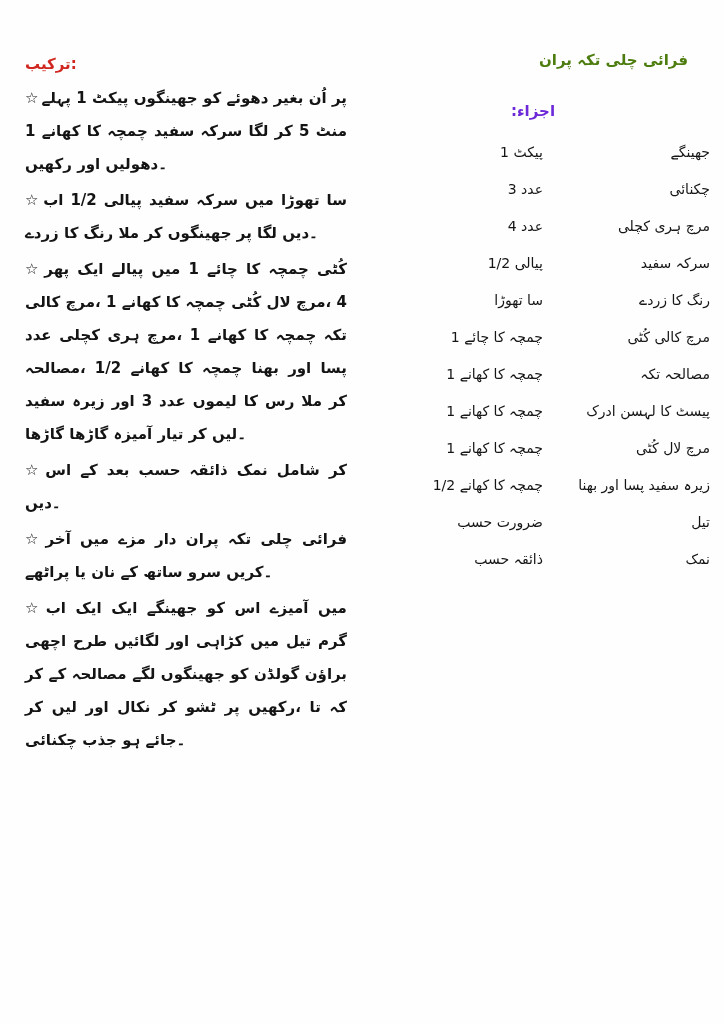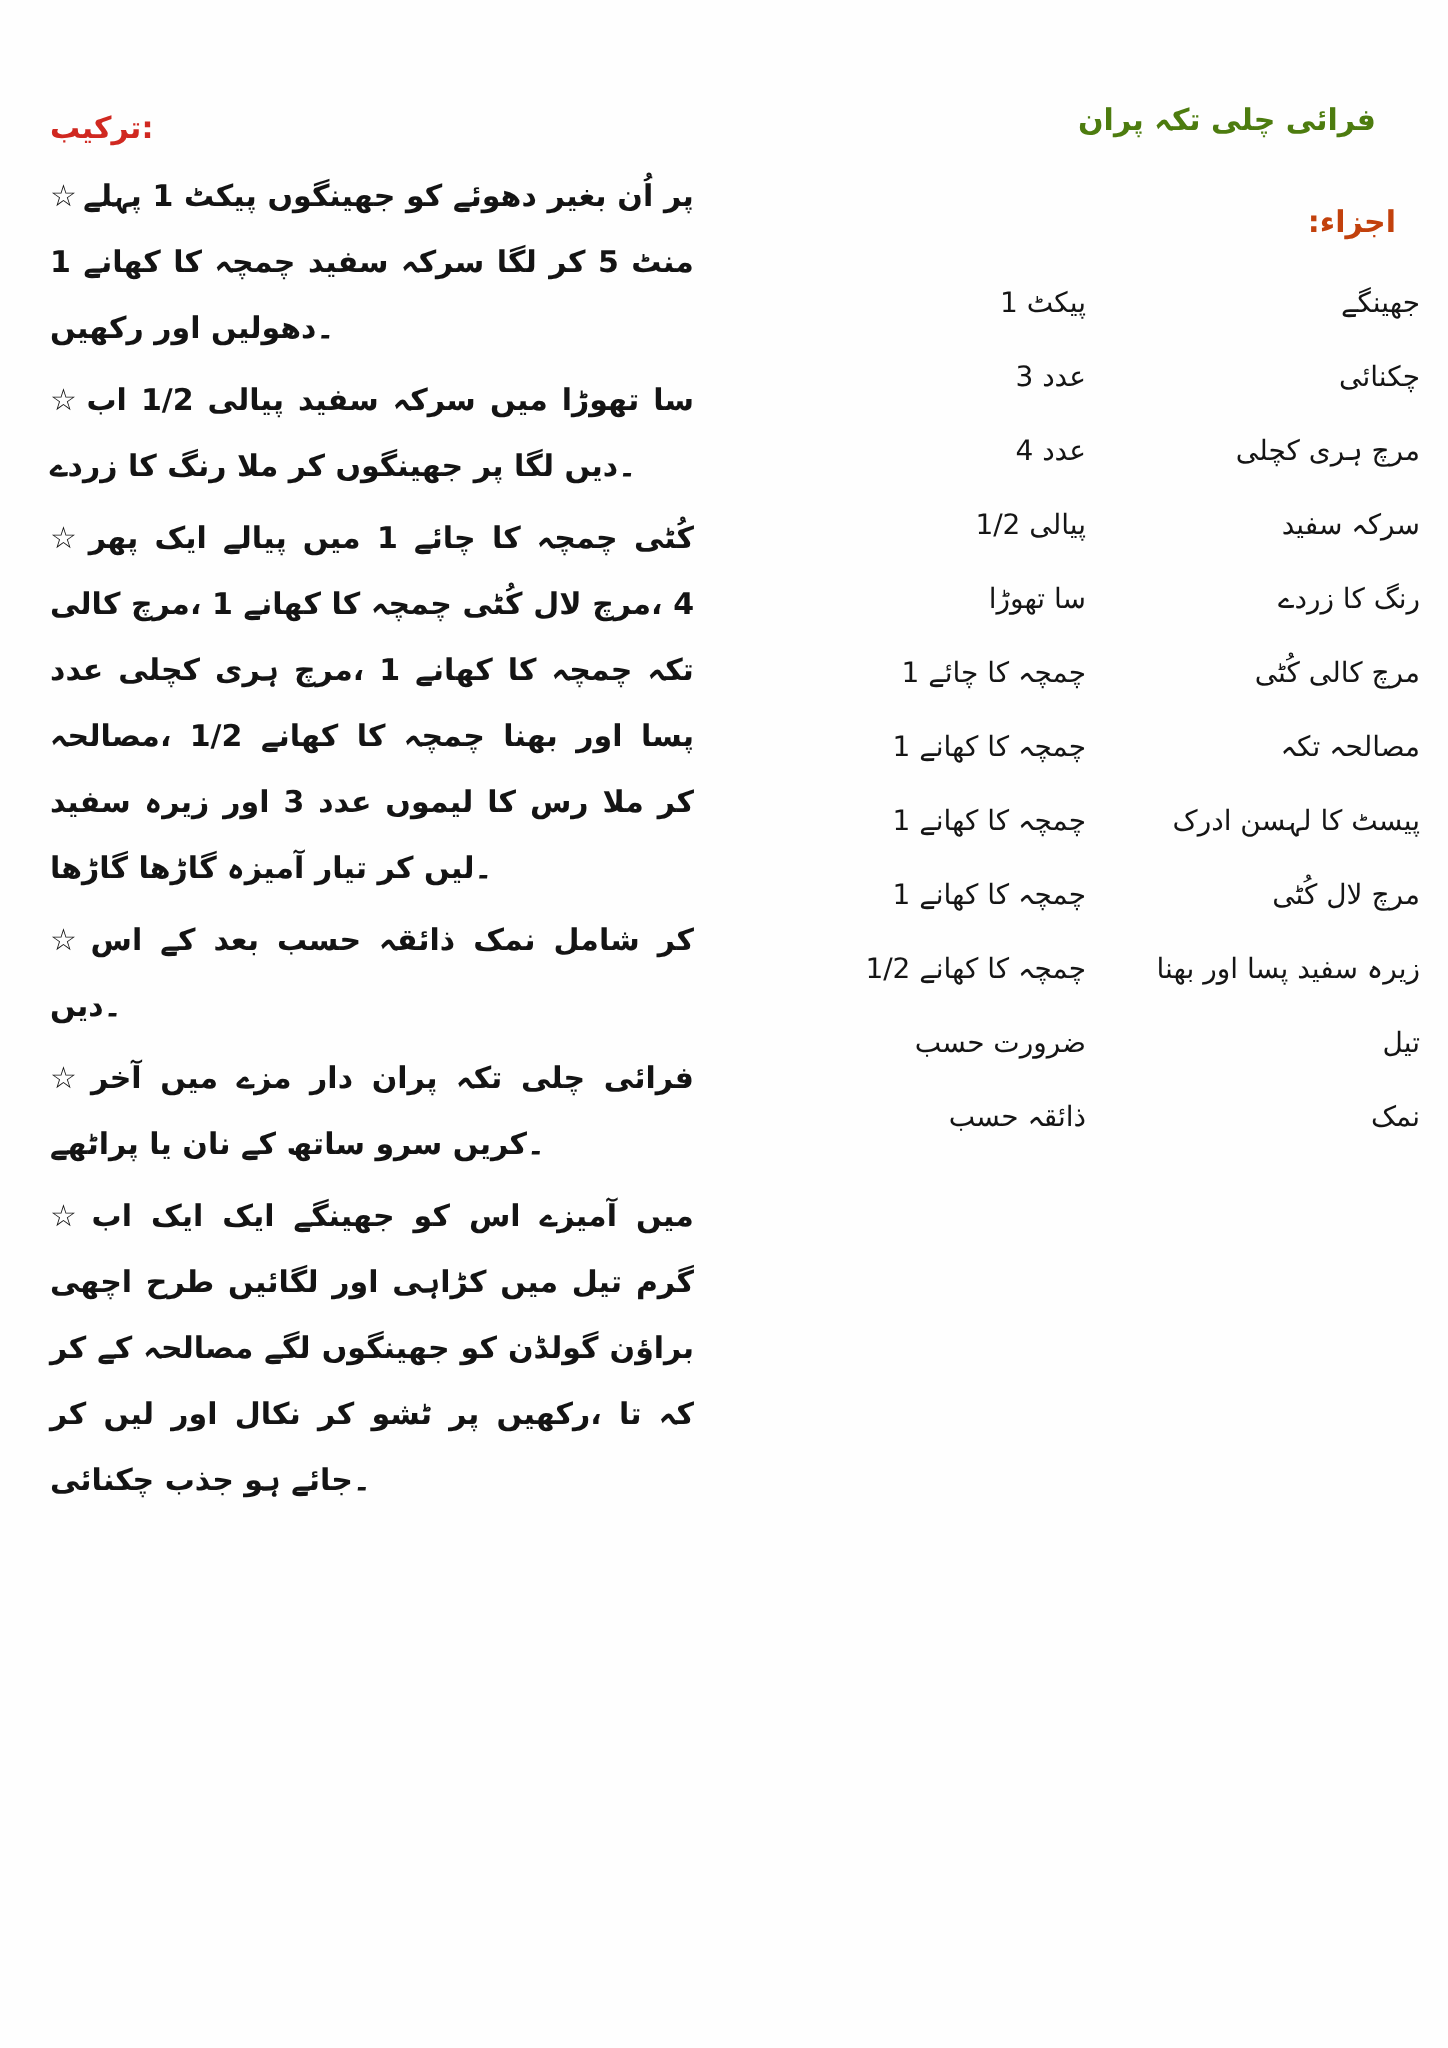--- a/index.html
+++ b/index.html
@@ -12,22 +12,22 @@
   .page{position:absolute;inset:0;background:#fefefe;}
 
   
   .right-col{position:absolute;top:42px;right:14px;width:342px;}
   .recipe-title{
     color:#4d7c0f;font-size:15px;font-weight:bold;
     text-align:right;direction:ltr;padding-right:22px;line-height:36px;
     letter-spacing:0.5px;
   }
   .ing-heading{
-    color:#c2410c;font-size:15px;font-weight:bold;
-    text-align:right;direction:rtl;padding-right:12px;
+    color:#6d28d9;font-size:15px;font-weight:bold;
+    text-align:center;direction:rtl;padding-right:12px;
     margin-top:22px;height:22px;line-height:22px;
   }
   .ing-table{margin-top:12px;}
   .ing-row{position:relative;height:37px;line-height:37px;}
   .ing-name{
     position:absolute;right:0;top:0;direction:ltr;
     font-size:14px;white-space:nowrap;
   }
   .ing-qty{
     position:absolute;right:167px;top:0;direction:ltr;

